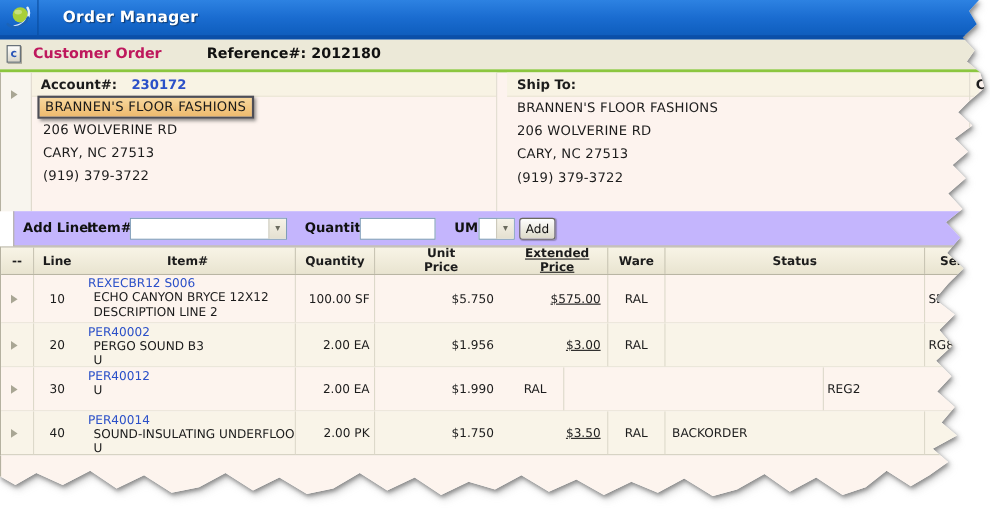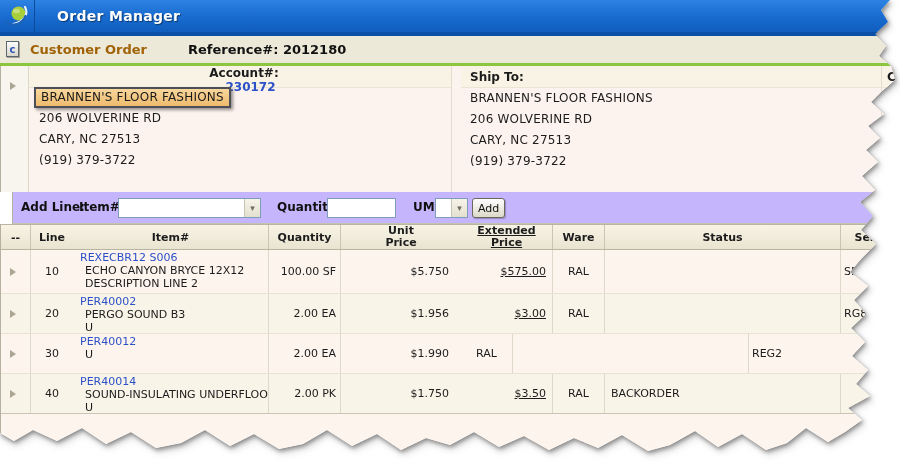--- a/index.html
+++ b/index.html
@@ -43,42 +43,42 @@
   
   .subheader{
     position:absolute; left:0; top:36px; width:100%; height:27px; background:#ece9d8;
   }
   .doc-icon{
     position:absolute; left:6px; top:5px; width:13px; height:16px;
     background:linear-gradient(#fdfdfd,#d8d5c8); border:1px solid #5a6570;
     box-shadow:1px 1px 0 #a5a295; color:#2b56b8; font-weight:bold; font-size:10px;
     display:flex; align-items:center; justify-content:center;
   }
-  .doc-title{ position:absolute; left:30px; top:0; height:27px; line-height:27px; font-size:13px; font-weight:bold; color:#a16207; }
+  .doc-title{ position:absolute; left:30px; top:0; height:27px; line-height:27px; font-size:13px; font-weight:bold; color:#be185d; }
   .ref{ position:absolute; left:188px; top:0; height:27px; line-height:27px; font-size:13px; font-weight:bold; color:#111; }
 
   .green-rule{ position:absolute; left:0; top:63px; width:100%; height:3px; background:#8cc63f; }
 
   
   .addr-panel{
     position:absolute; left:0; top:66px; width:100%; height:126px;
     background:#fdf3ee; border-left:1px solid #b5b1a0; font-size:12px; color:#1c1c1c;
   }
   .gutter{
     position:absolute; left:0; top:0; width:28px; height:100%;
     background:#f8f5ee; border-right:1px solid #ddd8ca;
   }
   .gutter .expander{ margin:16px 0 0 9px; }
   .addr-head{
     height:22px; display:flex; align-items:center;
     background:#f8f3e4; border-bottom:1px solid #eae5d5;
     font-weight:bold;
   }
   .addr-left{ position:absolute; left:28px; top:0; width:422px; height:100%; }
-  .addr-left .addr-head{ padding-left:8px;flex-direction:column; }
+  .addr-left .addr-head{ padding-left:8px; }
   .addr-right{ position:absolute; left:460px; top:0; width:429px; height:100%; }
   .addr-right .addr-head{ padding-left:9px; }
   .acct-link{ color:#2b50c8; font-weight:bold; margin-left:13px; text-decoration:none; cursor:pointer; }
   .hl-box{
     display:inline-block; margin:-1px 0 0 5px; padding:1px 5px 2px;
     border:2px solid #4e4e56; background:linear-gradient(#f8d79c,#eeba6e);
     box-shadow:2px 2px 3px rgba(60,60,60,.55); letter-spacing:.2px; color:#1a1a1a;
     position:relative; z-index:3; cursor:pointer;
   }
   .addr-line{ margin-left:10px; line-height:21px; letter-spacing:.2px; }

